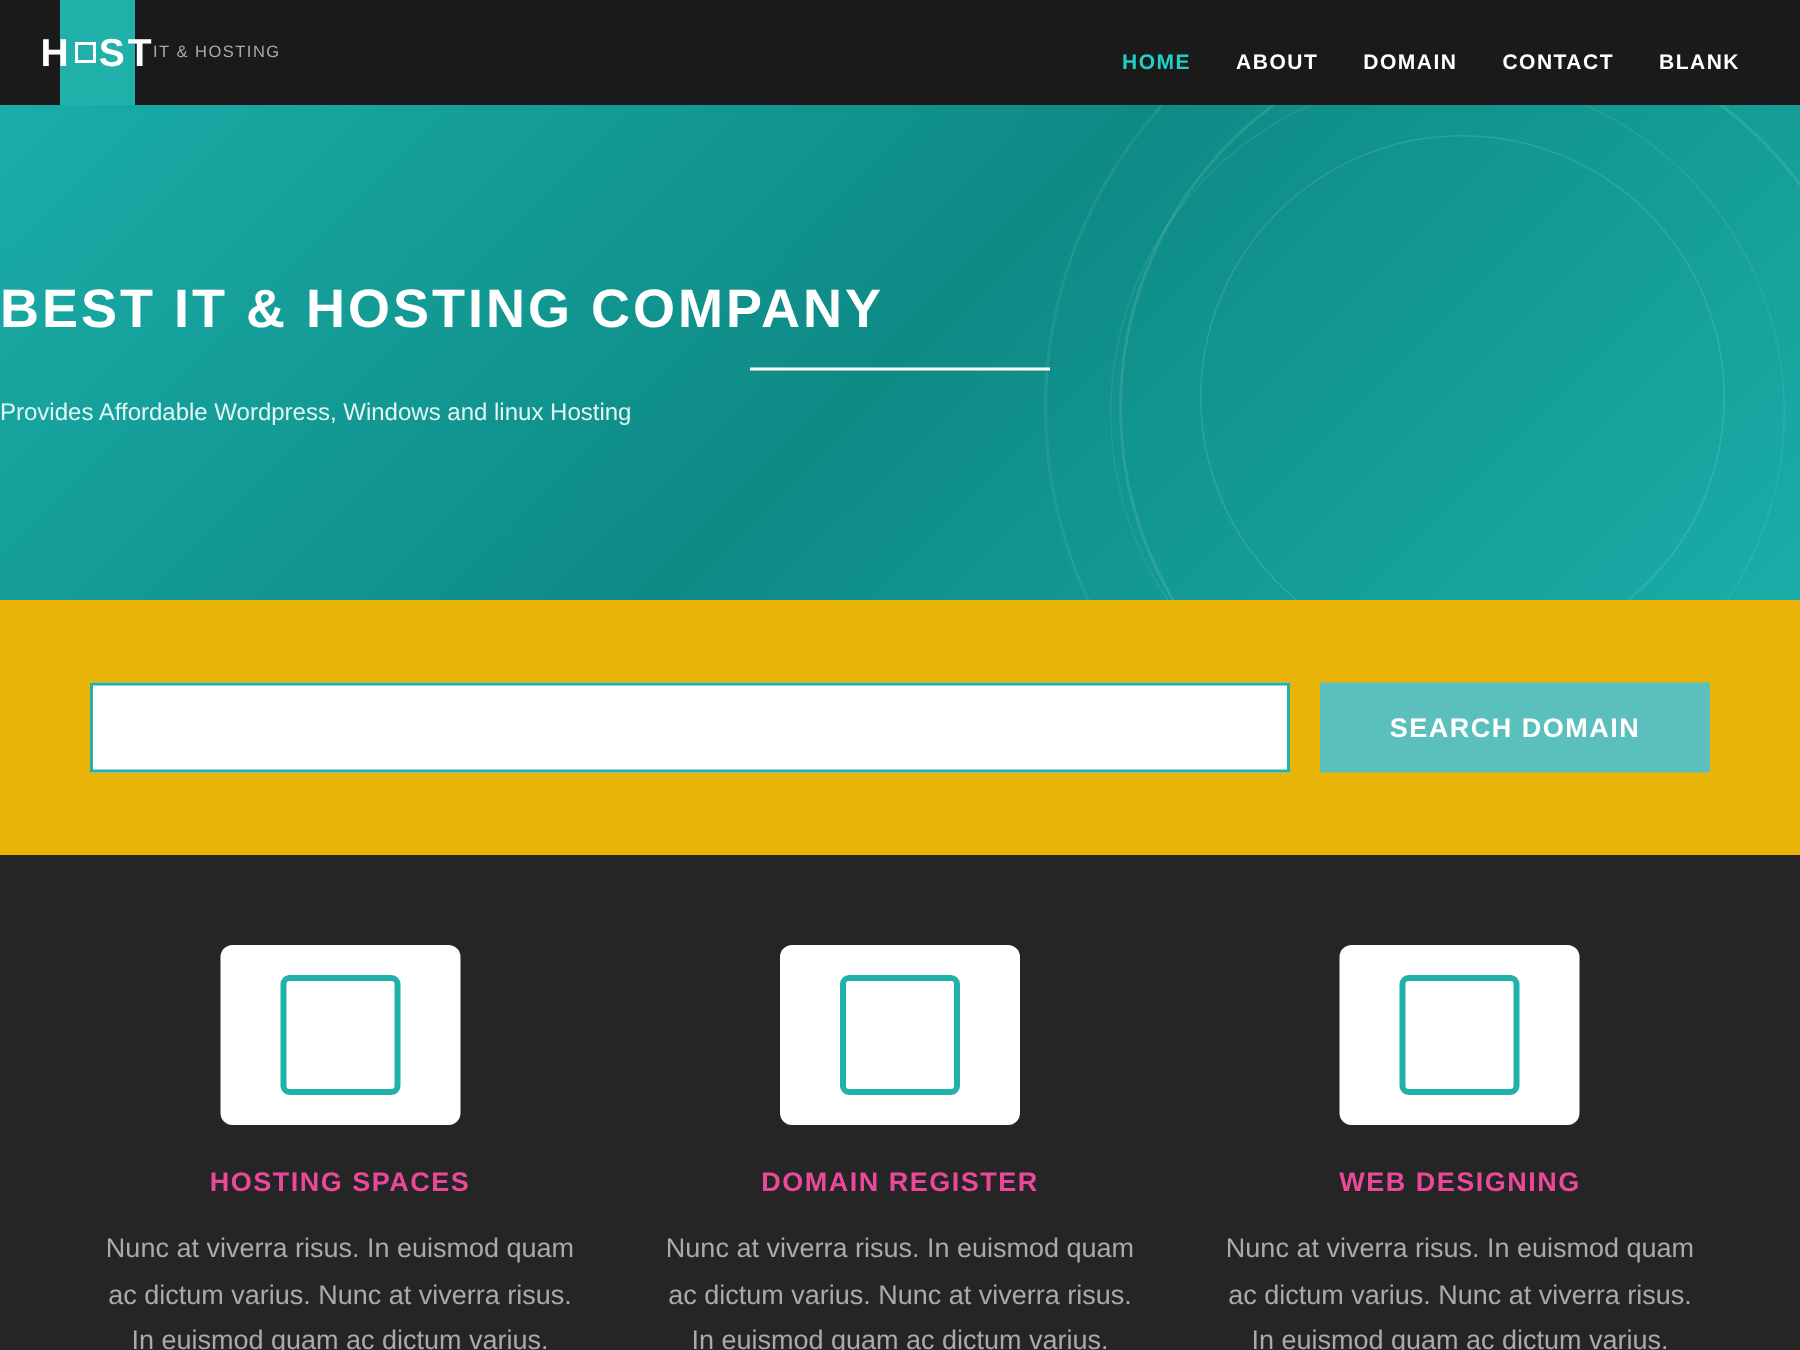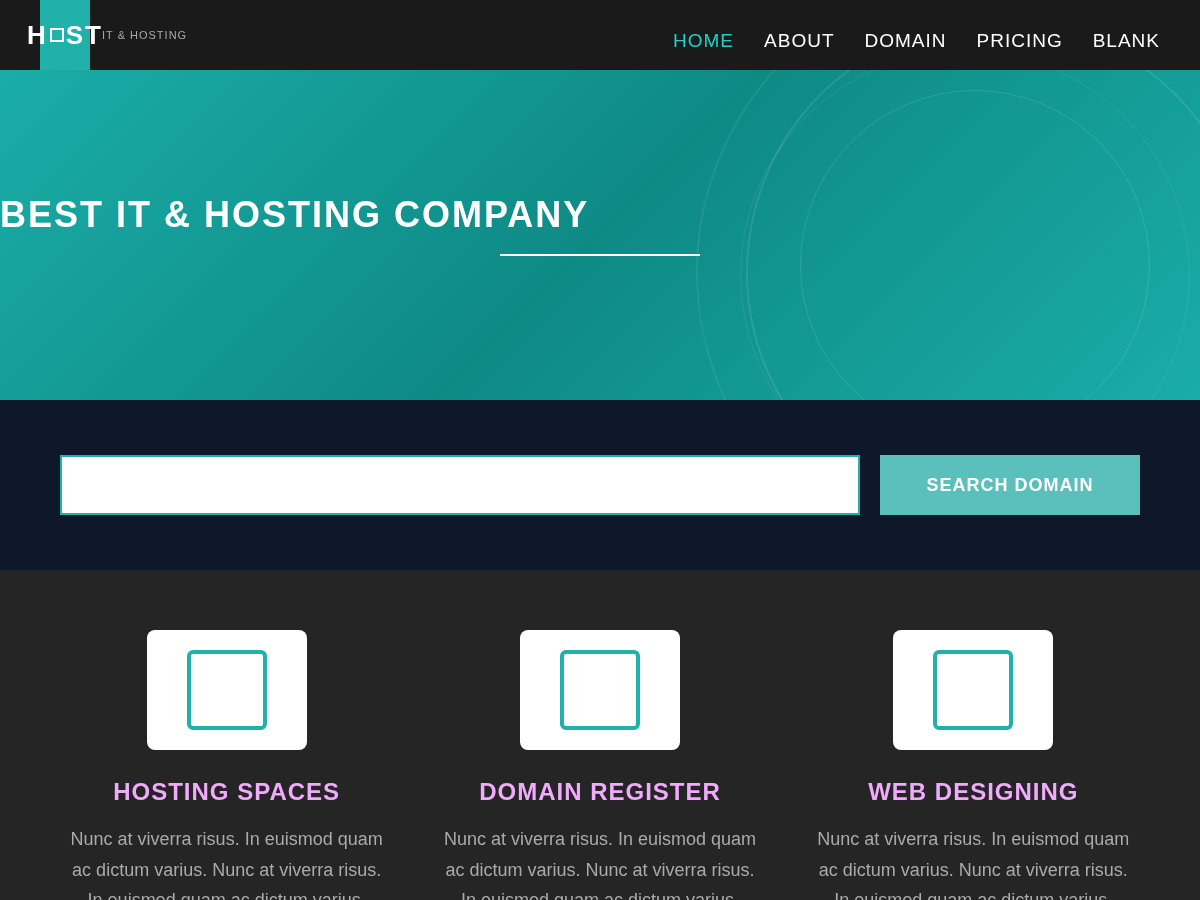--- a/index.html
+++ b/index.html
@@ -73,22 +73,22 @@
 
     nav {
       display: flex;
       align-items: center;
       gap: 30px;
     }
 
     .nav-item {
       color: #fff;
       text-decoration: none;
-      font-size: 19px;
-      font-weight: normal;
+      font-size: 14px;
+      font-weight: bold;
       letter-spacing: 1px;
       cursor: pointer;
       margin-top: 12px;
     }
 
     .nav-item.active {
       color: #20d0c8;
     }
 
     
@@ -168,21 +168,21 @@
     .hero-subtitle {
       color: #e0f7f5;
       font-size: 16px;
       text-align: center;
       position: relative;
       z-index: 1;
     }
 
     
     .search-section {
-      background: #0f172a;
+      background: #eab308;
       padding: 55px 60px;
       display: flex;
       align-items: center;
       gap: 20px;
     }
 
     .domain-input {
       flex: 1;
       height: 60px;
       border: 2px solid #20b2aa;
@@ -235,22 +235,22 @@
     }
 
     .feature-icon-inner {
       width: 80px;
       height: 80px;
       border: 4px solid #20b2aa;
       border-radius: 6px;
     }
 
     .feature-title {
-      color: #f0abfc;
-      font-size: 24px;
+      color: #ec4899;
+      font-size: 18px;
       font-weight: bold;
       letter-spacing: 1px;
       text-align: left;
       margin-bottom: 18px;
     }
 
     .feature-desc {
       color: #aaa;
       font-size: 18px;
       text-align: center;
@@ -269,30 +269,31 @@
         <span>ST</span>
       </span>
     </div>
     <span class="logo-subtitle">IT &amp; HOSTING</span>
   </div>
 
   <nav>
     <a class="nav-item active">HOME</a>
     <a class="nav-item">ABOUT</a>
     <a class="nav-item">DOMAIN</a>
-    <a class="nav-item">PRICING</a>
+    <a class="nav-item">CONTACT</a>
     <a class="nav-item">BLANK</a>
   </nav>
 </header>
 
 <section class="hero">
   <div class="hero-ripple1"></div>
   <div class="hero-ripple2"></div>
   <h1 class="hero-title">BEST IT &amp; HOSTING COMPANY</h1>
   <div class="hero-divider"></div>
+  <p class="hero-subtitle">Provides Affordable Wordpress, Windows and linux Hosting</p>
 </section>
 
 <section class="search-section">
   <input class="domain-input" type="text" style="">
   <button class="search-btn">SEARCH DOMAIN</button>
 </section>
 
 <section class="features-section">
 
   <div class="feature-card">

